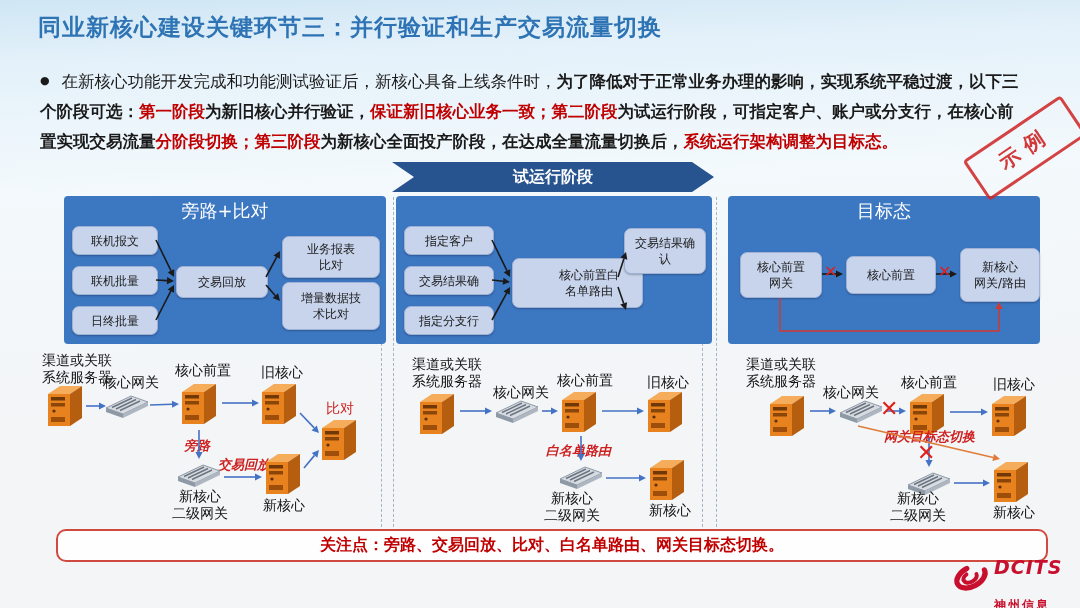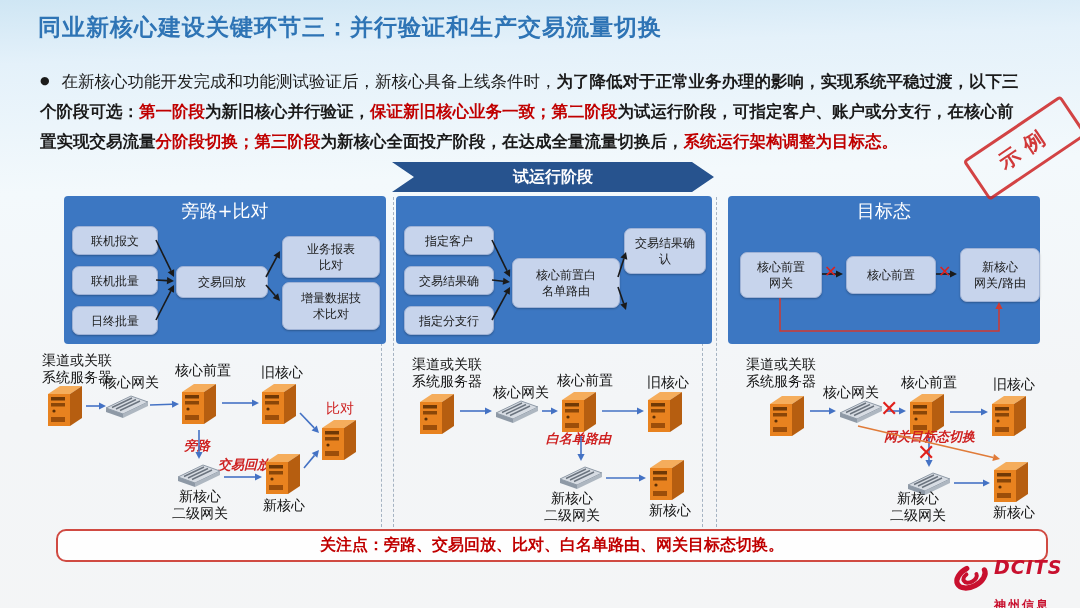--- a/index.html
+++ b/index.html
@@ -78,21 +78,21 @@
     <div class="pbox" style="left:218px;top:40px;width:96px;height:40px;font-family:Liberation Serif, serif;">业务报表
 比对</div>
     <div class="pbox" style="left:218px;top:86px;width:96px;height:46px;">增量数据技
 术比对</div>
   </div>
 
   <div class="abs panel" style="left:396px;width:316px;">
     <div class="pbox" style="left:8px;top:30px;width:88px;height:27px;">指定客户</div>
     <div class="pbox" style="left:8px;top:70px;width:88px;height:27px;">交易结果确</div>
     <div class="pbox" style="left:8px;top:110px;width:88px;height:27px;font-family:Liberation Serif, serif;">指定分支行</div>
-    <div class="pbox" style="left:116px;top:62px;width:106px;height:48px;">核心前置白
+    <div class="pbox" style="left:116px;top:62px;width:106px;height:48px;padding-left:23px;">核心前置白
 名单路由</div>
     <div class="pbox" style="left:228px;top:32px;width:80px;height:44px;">交易结果确
 认</div>
   </div>
 
   <div class="abs panel" style="left:728px;width:312px;">
     <div class="ptitle">目标态</div>
     <div class="pbox" style="left:12px;top:56px;width:80px;height:44px;">核心前置
 网关</div>
     <div class="pbox" style="left:118px;top:60px;width:88px;height:36px;">核心前置</div>
@@ -208,21 +208,21 @@
   <div class="abs dlbl" style="left:638px;top:374px;width:60px;">旧核心</div>
   <div class="icon" style="left:646px;top:390px;width:38px;height:44px;"><svg viewBox="0 0 38 44" width="100%" height="100%" xmlns="http://www.w3.org/2000/svg">
         <path d="M2,10 L14,2 L36,2 L24,10 Z" fill="#F5AD5C"></path>
         <rect x="2" y="10" width="22" height="32" fill="#E8821F"></rect>
         <path d="M24,10 L36,2 L36,34 L24,42 Z" fill="#B65E10"></path>
         <rect x="5" y="13" width="14" height="3.5" fill="#6F3806"></rect>
         <rect x="5" y="19" width="14" height="3.5" fill="#8A4608"></rect>
         <circle cx="8" cy="27" r="1.6" fill="#5c2f06"></circle>
         <rect x="5" y="33" width="14" height="5" fill="#9c4e0a"></rect>
       </svg></div>
-  <div class="abs rlbl" style="left:546px;top:430px;text-align:center;">白名单路由</div>
+  <div class="abs rlbl" style="left:546px;top:442px;text-align:center;">白名单路由</div>
   <div class="icon" style="left:558px;top:464px;width:46px;height:26px;"><svg viewBox="0 0 46 26" width="100%" height="100%" xmlns="http://www.w3.org/2000/svg">
         <path d="M2,15 L27,3 L44,9 L19,21 Z" fill="#D7DCE3" stroke="#8E99A6" stroke-width="1"></path>
         <path d="M2,15 L19,21 L19,25 L2,19 Z" fill="#8E99A6"></path>
         <path d="M19,21 L44,9 L44,13 L19,25 Z" fill="#AEB7C1"></path>
         <path d="M8,14.5 L28,5" stroke="#6b747f" stroke-width="1.4"></path>
         <path d="M12,16 L32,6.5" stroke="#6b747f" stroke-width="1.4"></path>
         <path d="M16,17.5 L36,8" stroke="#6b747f" stroke-width="1.4"></path>
       </svg></div>
   <div class="abs dlbl" style="left:532px;top:490px;width:80px;">新核心
 二级网关</div>

